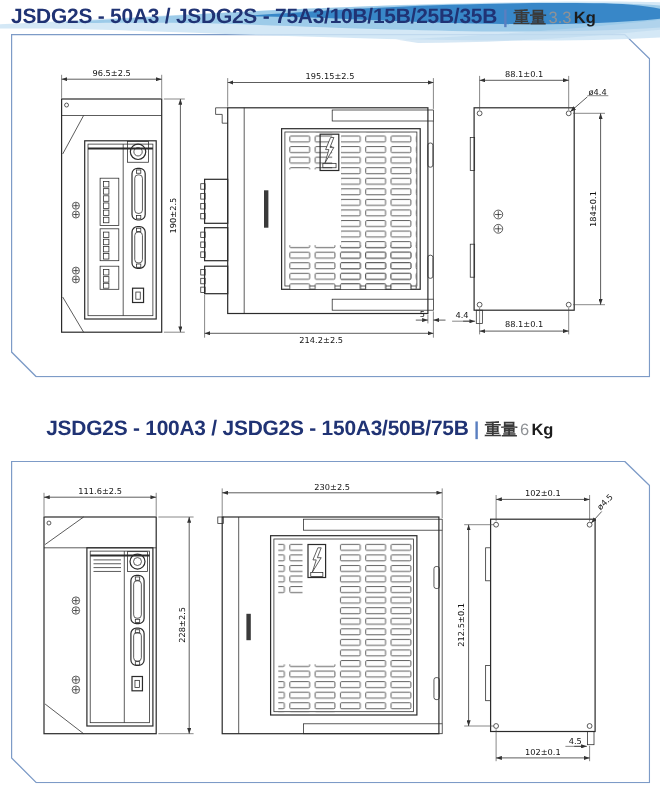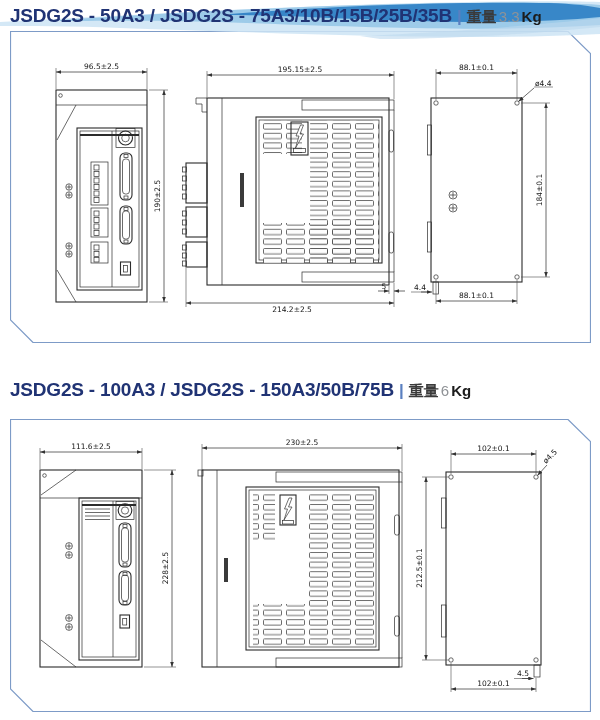--- a/index.html
+++ b/index.html
@@ -218,21 +218,21 @@
         <line x1="411" y1="236" x2="422" y2="236" class="dim" marker-end="url(#b1-arr)"></line>
 
         <line x1="426" y1="224" x2="426" y2="248" class="ext"></line>
           <line x1="507" y1="224" x2="507" y2="248" class="ext"></line>
         <line x1="426" y1="245" x2="507" y2="245" class="dim" marker-start="url(#b1-arr)" marker-end="url(#b1-arr)"></line>
         <text x="466.5" y="241.5" text-anchor="middle" class="dt">88.1±0.1</text>
       </g>
     </g>
   </svg>
 
-  <div class="hdr" style="top:379px;">
+  <div class="hdr" style="top:379px;margin-left:32px;">
     <span class="model">JSDG2S - 100A3 / JSDG2S - 150A3/50B/75B</span><span class="sep">|</span><span class="wlabel">重量</span><span class="wval">6</span><span class="wunit">Kg</span>
   </div>
 
   <svg class="boxsvg" style="top:419px;" width="581" height="293" viewBox="0 0 581 293">
     <defs>
       <marker id="b2-arr" viewBox="0 0 7 5" refX="7" refY="2.5" markerWidth="7" markerHeight="5" orient="auto-start-reverse">
         <path d="M0,0 L7,2.5 L0,5 Z" fill="#333"></path>
       </marker>
       <pattern id="b2-vent" x="0" y="0" width="23" height="9.6" patternUnits="userSpaceOnUse">
         <rect x="0.5" y="0.5" width="18" height="5.4" rx="1" fill="#fdfdfd" stroke="#2f2f2f" stroke-width="0.7"></rect>

